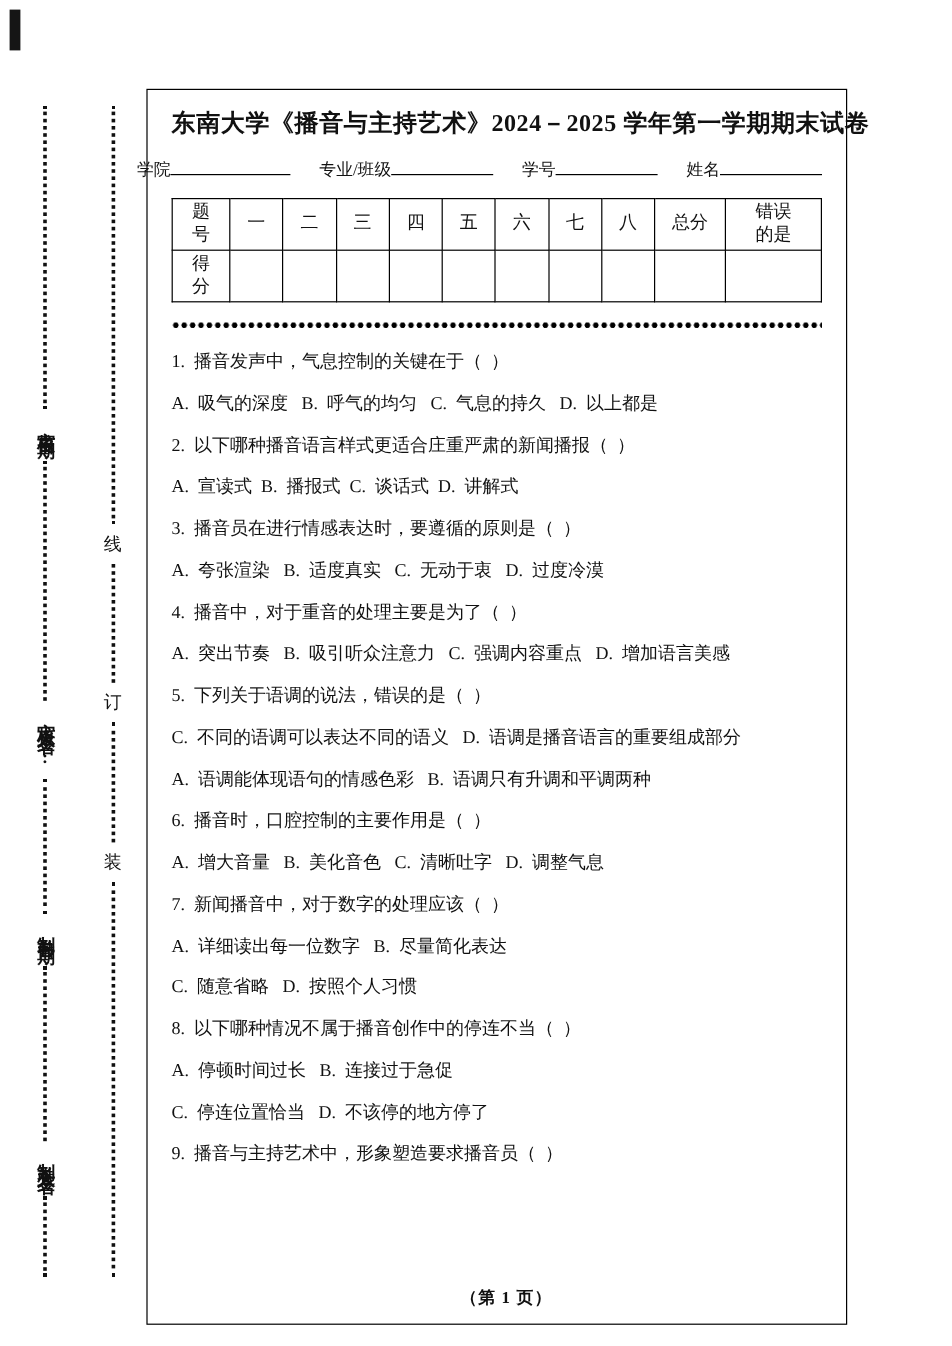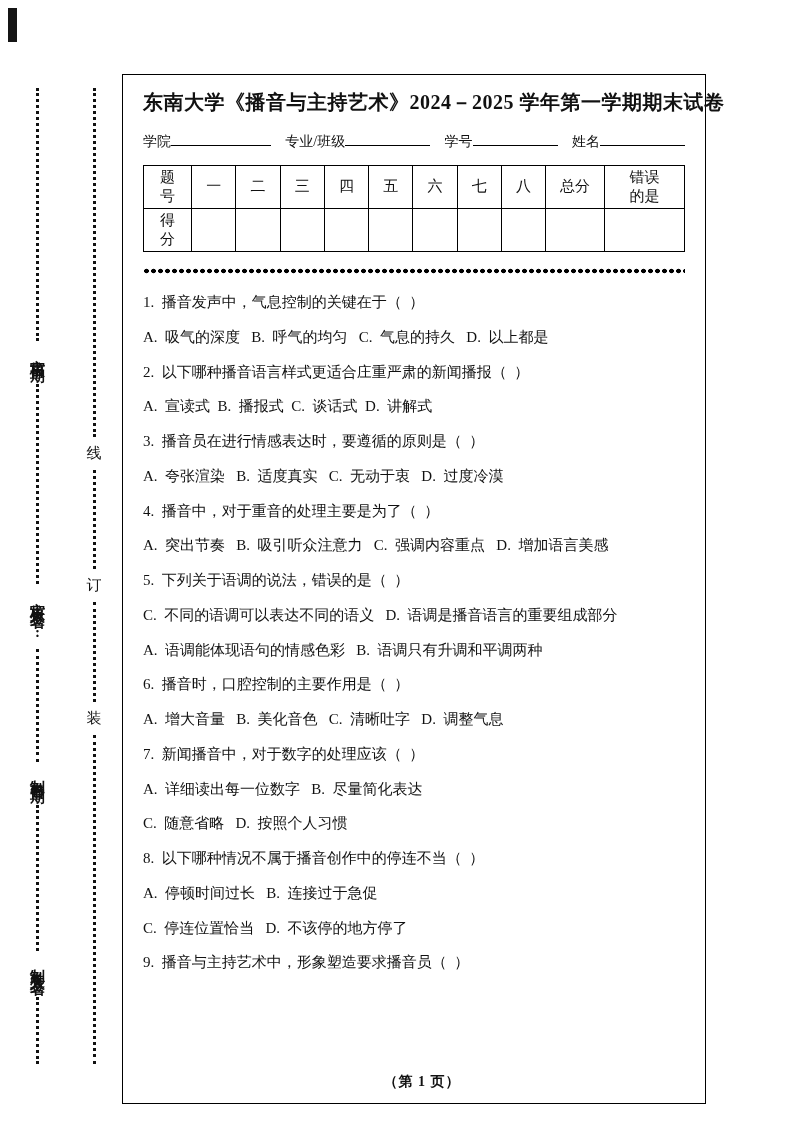--- a/index.html
+++ b/index.html
@@ -70,23 +70,23 @@
   .title {
     margin: 2px 0 14px 0;
     text-align: center;
     font-size: 20px;
     font-weight: 700;
     letter-spacing: 0.5px;
     white-space: nowrap;
   }
   .info-line {
     display: flex;
-    justify-content: space-between;
+    justify-content: flex-end;
     align-items: flex-end;
-    gap: 3px;
+    gap: 24px;
     font-size: 14px;
     margin: 4px 0 14px 0;
   }
   .info-item { white-space: nowrap; }
   .blank {
     display: inline-block;
     border-bottom: 1px solid #000;
     height: 15px;
     vertical-align: baseline;
   }

